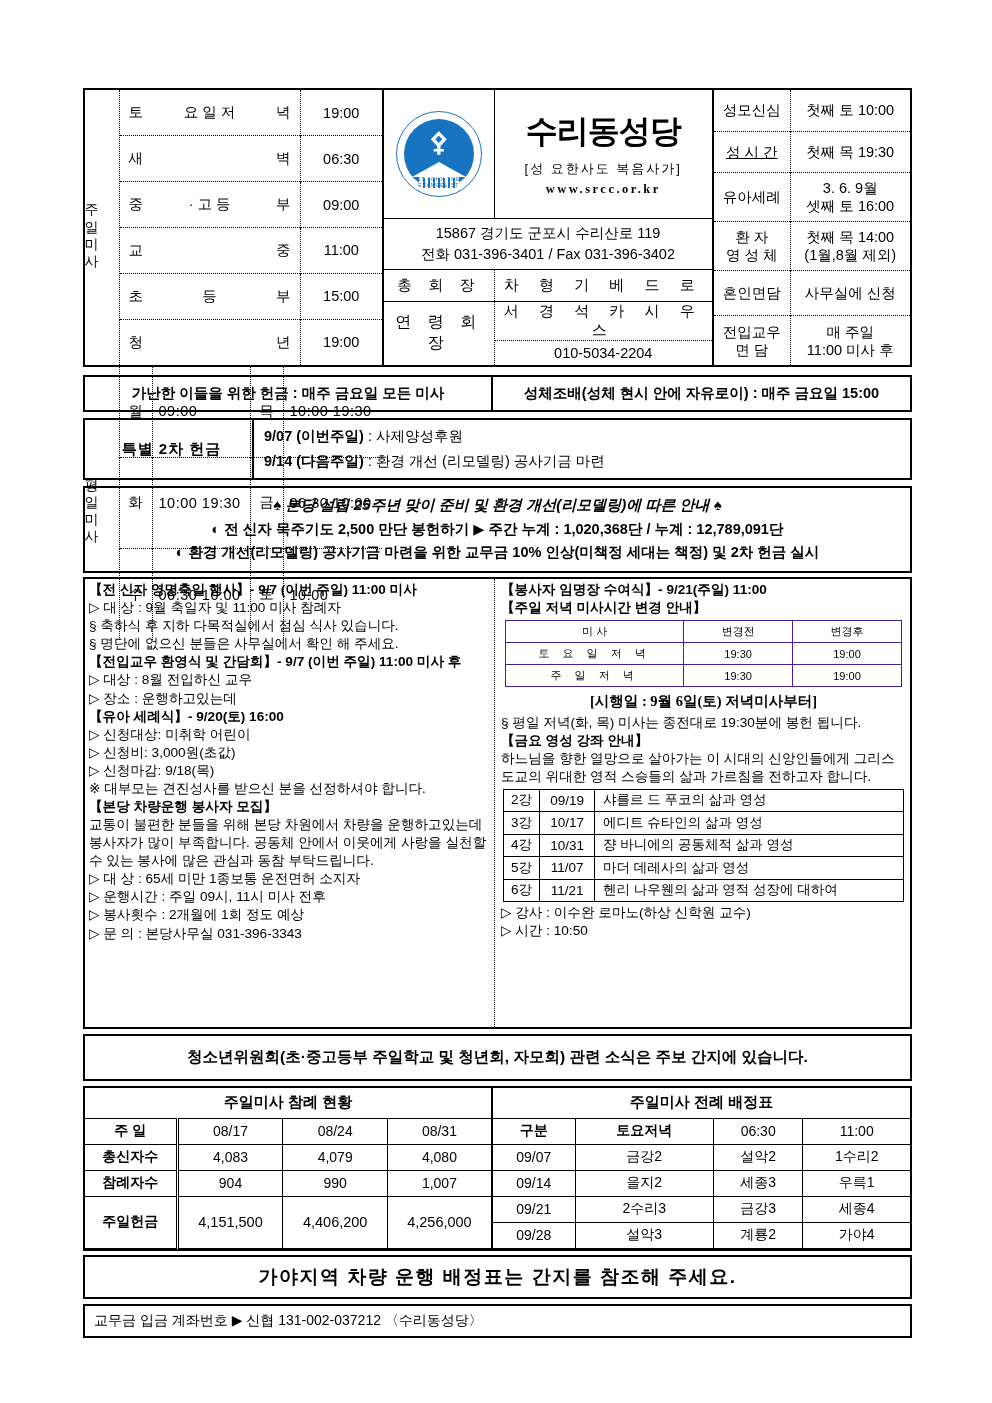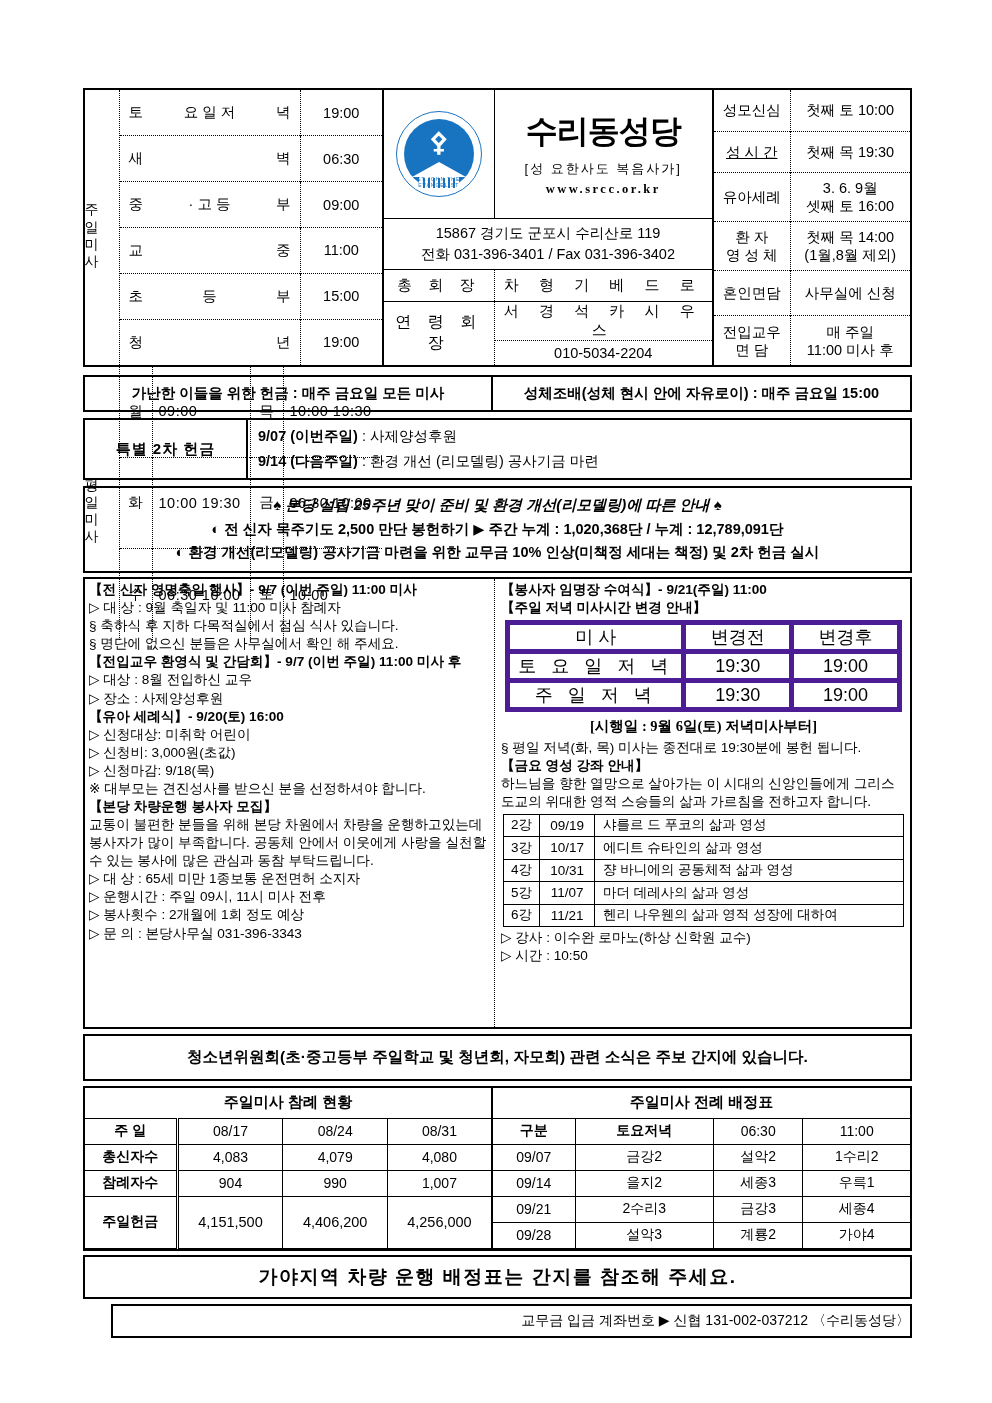--- a/index.html
+++ b/index.html
@@ -114,20 +114,21 @@
   .strip .cellA, .strip .cellB {
     display: flex; align-items: center; justify-content: center;
     font-size: 14.5px; font-weight: bold; padding: 7px 4px;
   }
   .strip .cellA { width: 408px; border-right: 2px solid #000; }
   .strip .cellB { flex: 1; }
 
   .special {
     border: 2.5px solid #000; border-top: none;
     display: flex;
+    padding-left: 6px;
   }
   .special .lab {
     width: 163px; border-right: 2px solid #000;
     display: flex; align-items: center; justify-content: center;
     font-size: 15px; font-weight: bold; letter-spacing: 1px;
   }
   .special .body { flex: 1; padding: 4px 0 4px 10px; }
   .special .line { font-size: 14.5px; padding: 3px 0; }
   .special .line b { font-weight: bold; }
 
@@ -145,21 +146,21 @@
     display: flex;
     height: 452px;
   }
   .col-l { width: 410px; border-right: 1px dotted #000; padding: 2px 4px 0 4px; }
   .col-r { flex: 1; padding: 2px 4px 0 6px; }
   .ln { font-size: 13.6px; line-height: 1.33; white-space: nowrap; }
   .ln.wrap { white-space: normal; }
   .hd { font-weight: bold; }
 
   .minitbl { border-collapse: collapse; width: 98%; margin: 3px auto 2px; }
-  .minitbl td { border: 5px solid #4c1d95; font-size: 18px; height: 22px; }
+  .minitbl td { border: 1px solid #4c1d95; font-size: 11px; height: 22px; }
   .minitbl .h { font-weight: normal; }
   .sp5 { letter-spacing: 5px; }
 
   .lect { border-collapse: collapse; width: 99%; margin: 2px auto; }
   .lect td { border: 1px solid #000; font-size: 13.5px; height: 22.5px; padding: 0 3px;}
   .lect .c1 { width: 36px; }
   .lect .c2 { width: 55px; }
   .lect .c3 { text-align: left; padding-left: 8px; }
 
   .center-note { text-align: center; font-size: 14.5px; font-weight: bold; padding: 3px 0; font-family: Liberation Serif, serif;}
@@ -187,21 +188,21 @@
   .bt .lbl { width: 92px; font-weight: bold; }
   .dbl { border-left: 3px double #000 !important; }
 
   .gaya {
     border: 2.5px solid #000; border-top: none;
     text-align: center; font-size: 19px; font-weight: bold;
     letter-spacing: 1.5px; padding: 7px 0;
   }
   .acct {
     border: 2.5px solid #000; margin-top: 5px;
-    text-align: right; font-size: 14px; padding: 6px 0; margin-left: 28px;
+    text-align: left; font-size: 14px; padding: 6px 9px;
   }
 </style>
 </head>
 <body>
 
 <div class="page">
 
   <div class="header-wrap">
 
     <div class="hdr-left">
@@ -405,21 +406,21 @@
 
   <div class="main2" style="border-top:2.5px solid #000;margin-top:4px;">
 
     <div class="col-l">
       <div class="ln hd">【전 신자 영명축일 행사】- 9/7 (이번 주일) 11:00 미사</div>
       <div class="ln">▷ 대 상 : 9월 축일자 및 11:00 미사 참례자</div>
       <div class="ln">§ 축하식 후 지하 다목적실에서 점심 식사 있습니다.</div>
       <div class="ln">§ 명단에 없으신 분들은 사무실에서 확인 해 주세요.</div>
       <div class="ln hd">【전입교우 환영식 및 간담회】- 9/7 (이번 주일) 11:00 미사 후</div>
       <div class="ln">▷ 대상 : 8월 전입하신 교우</div>
-      <div class="ln">▷ 장소 : 사제양성후원</div>
+      <div class="ln">▷ 장소 : 운행하고있는데</div>
       <div class="ln hd">【유아 세례식】- 9/20(토) 16:00</div>
       <div class="ln">▷ 신청대상: 미취학 어린이</div>
       <div class="ln">▷ 신청비: 3,000원(초값)</div>
       <div class="ln">▷ 신청마감: 9/18(목)</div>
       <div class="ln">※ 대부모는 견진성사를 받으신 분을 선정하셔야 합니다.</div>
       <div class="ln hd">【본당 차량운행 봉사자 모집】</div>
       <div class="ln wrap">교통이 불편한 분들을 위해 본당 차원에서 차량을 운행하고있는데 봉사자가 많이 부족합니다. 공동체 안에서 이웃에게 사랑을 실천할 수 있는 봉사에 많은 관심과 동참 부탁드립니다.</div>
       <div class="ln">▷ 대    상 : 65세 미만 1종보통 운전면허 소지자</div>
       <div class="ln">▷ 운행시간 : 주일 09시, 11시 미사 전후</div>
       <div class="ln">▷ 봉사횟수 : 2개월에 1회 정도 예상</div>

